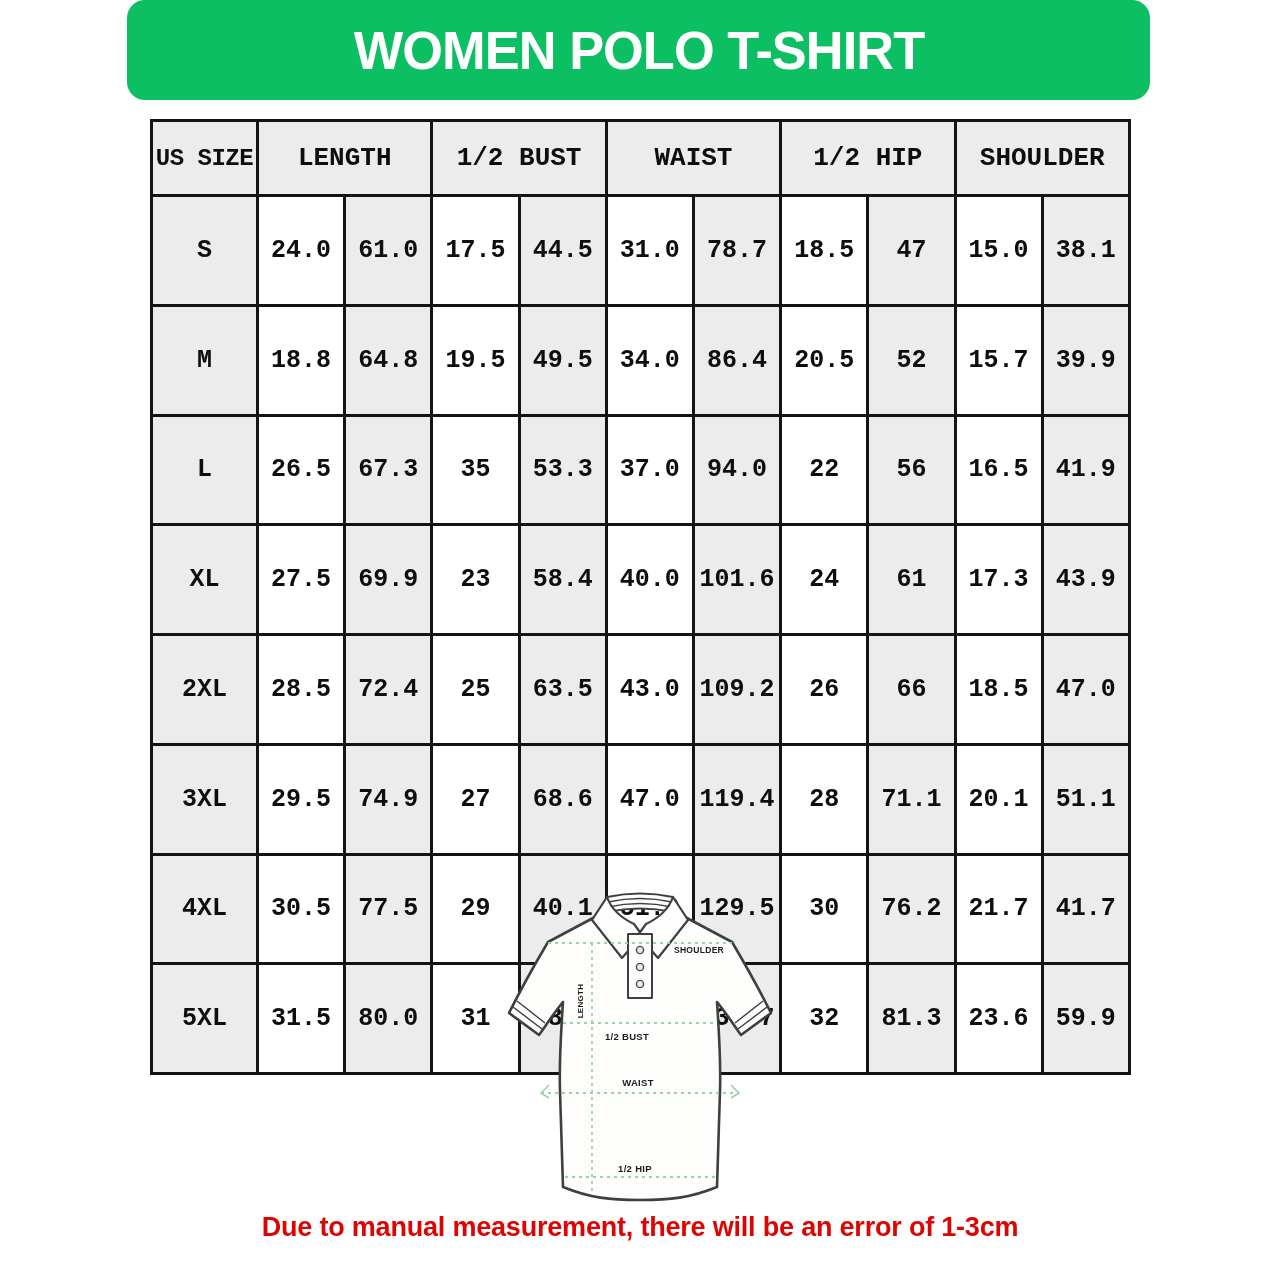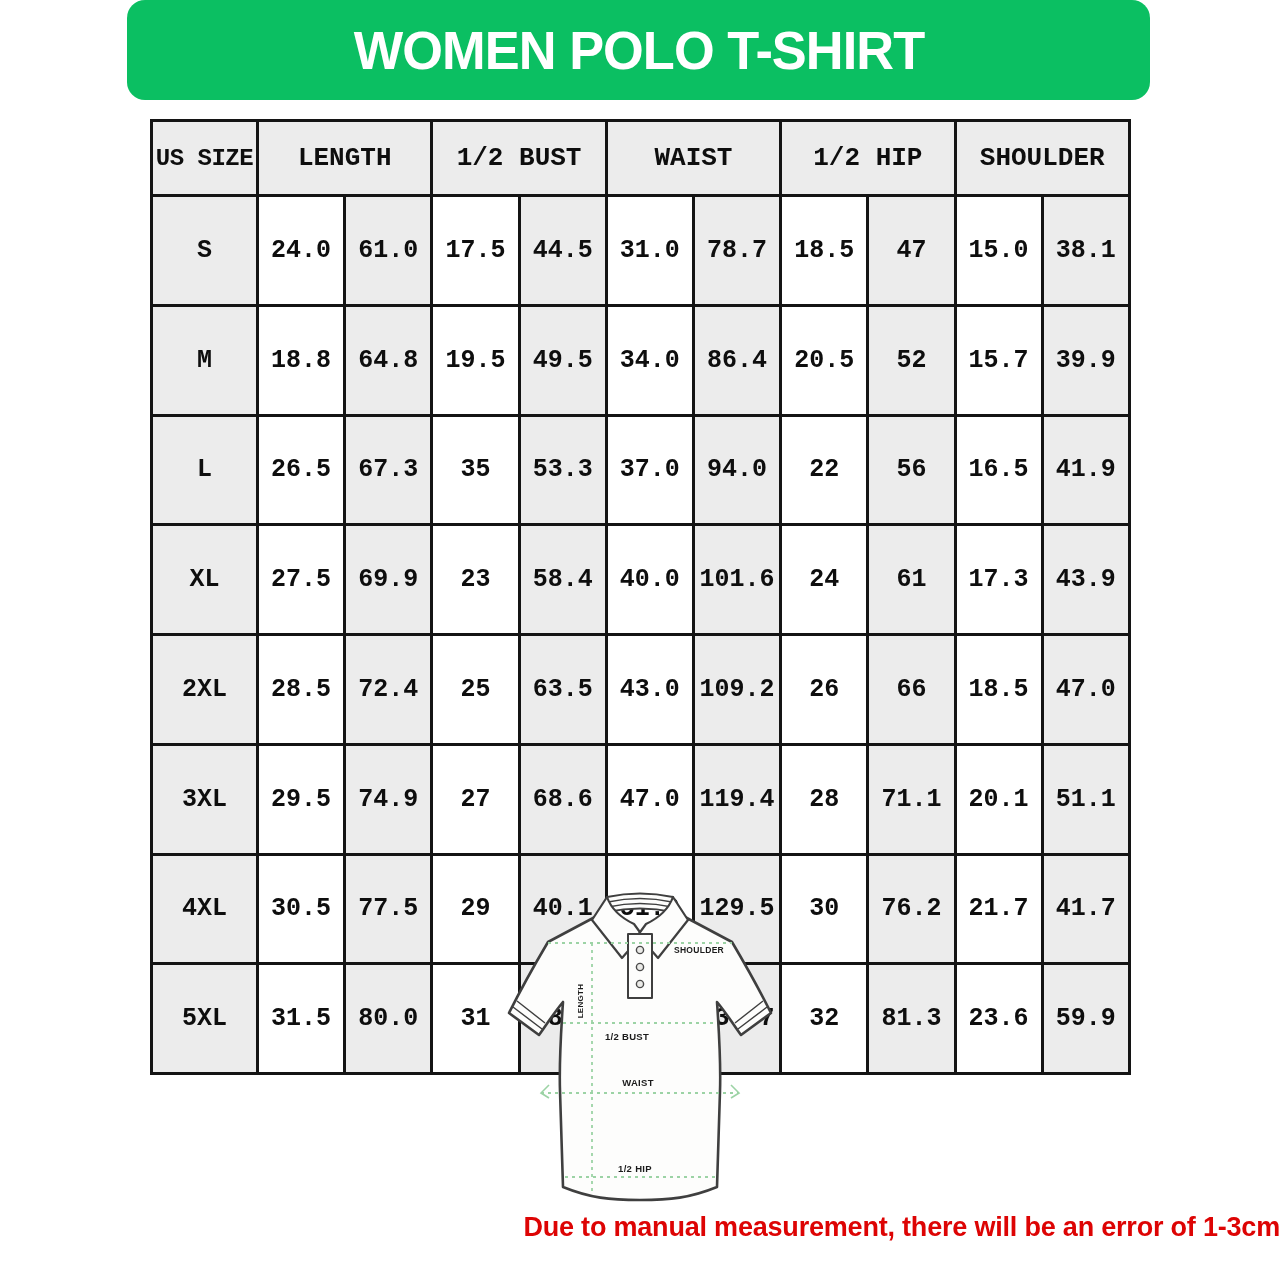--- a/index.html
+++ b/index.html
@@ -51,21 +51,21 @@
     stroke-width:1.6; fill:none; stroke-dasharray:none;
   }
   .outline{ fill:#fdfdfc; stroke:#3f3f3f; stroke-width:2.6; stroke-linejoin:round; }
   .outline-thin{ fill:none; stroke:#3f3f3f; stroke-width:1.4; }
   .mlabel{
     fill:#1b1b1b; font-size:9.5px; font-weight:bold;
     font-family:"Liberation Sans", sans-serif; letter-spacing:0.3px;
   }
   .note{
     position:absolute; left:0; top:1212px; width:100%;
-    text-align:right; font-size:27px; font-weight:bold;
+    text-align:center; font-size:27px; font-weight:bold;
     color:var(--note-red,#dd0404); letter-spacing:-0.2px;
   }
 </style>
 </head>
 <body>
 
 <div class="banner">
   <div class="banner-title">WOMEN POLO T-SHIRT</div>
 </div>
 

